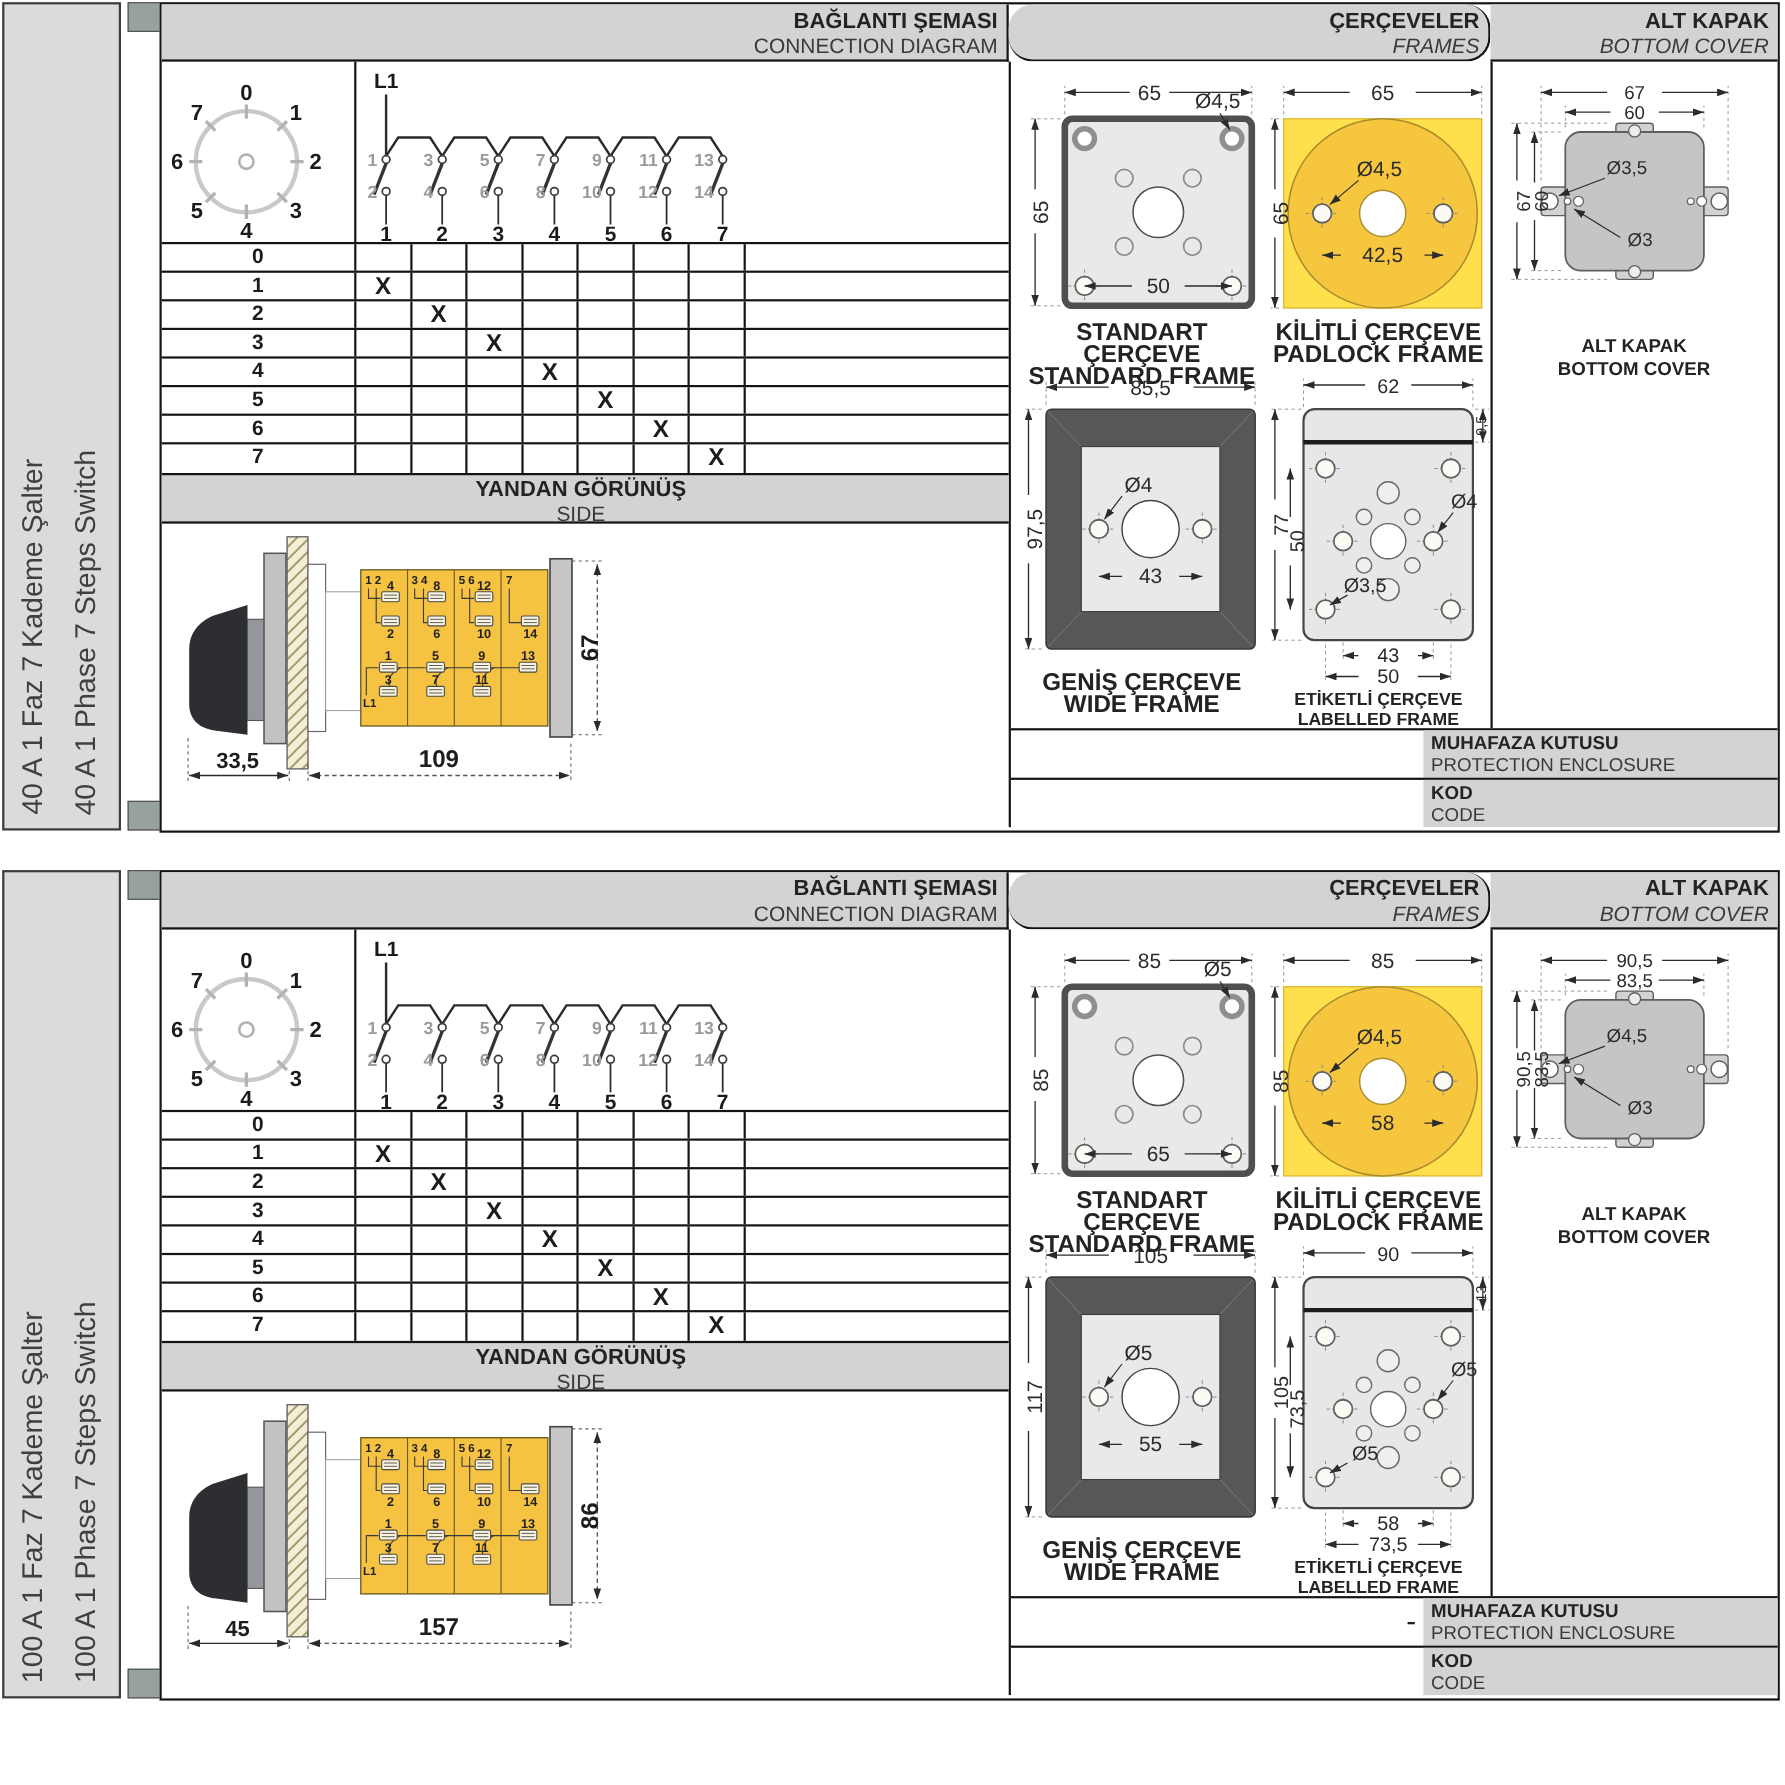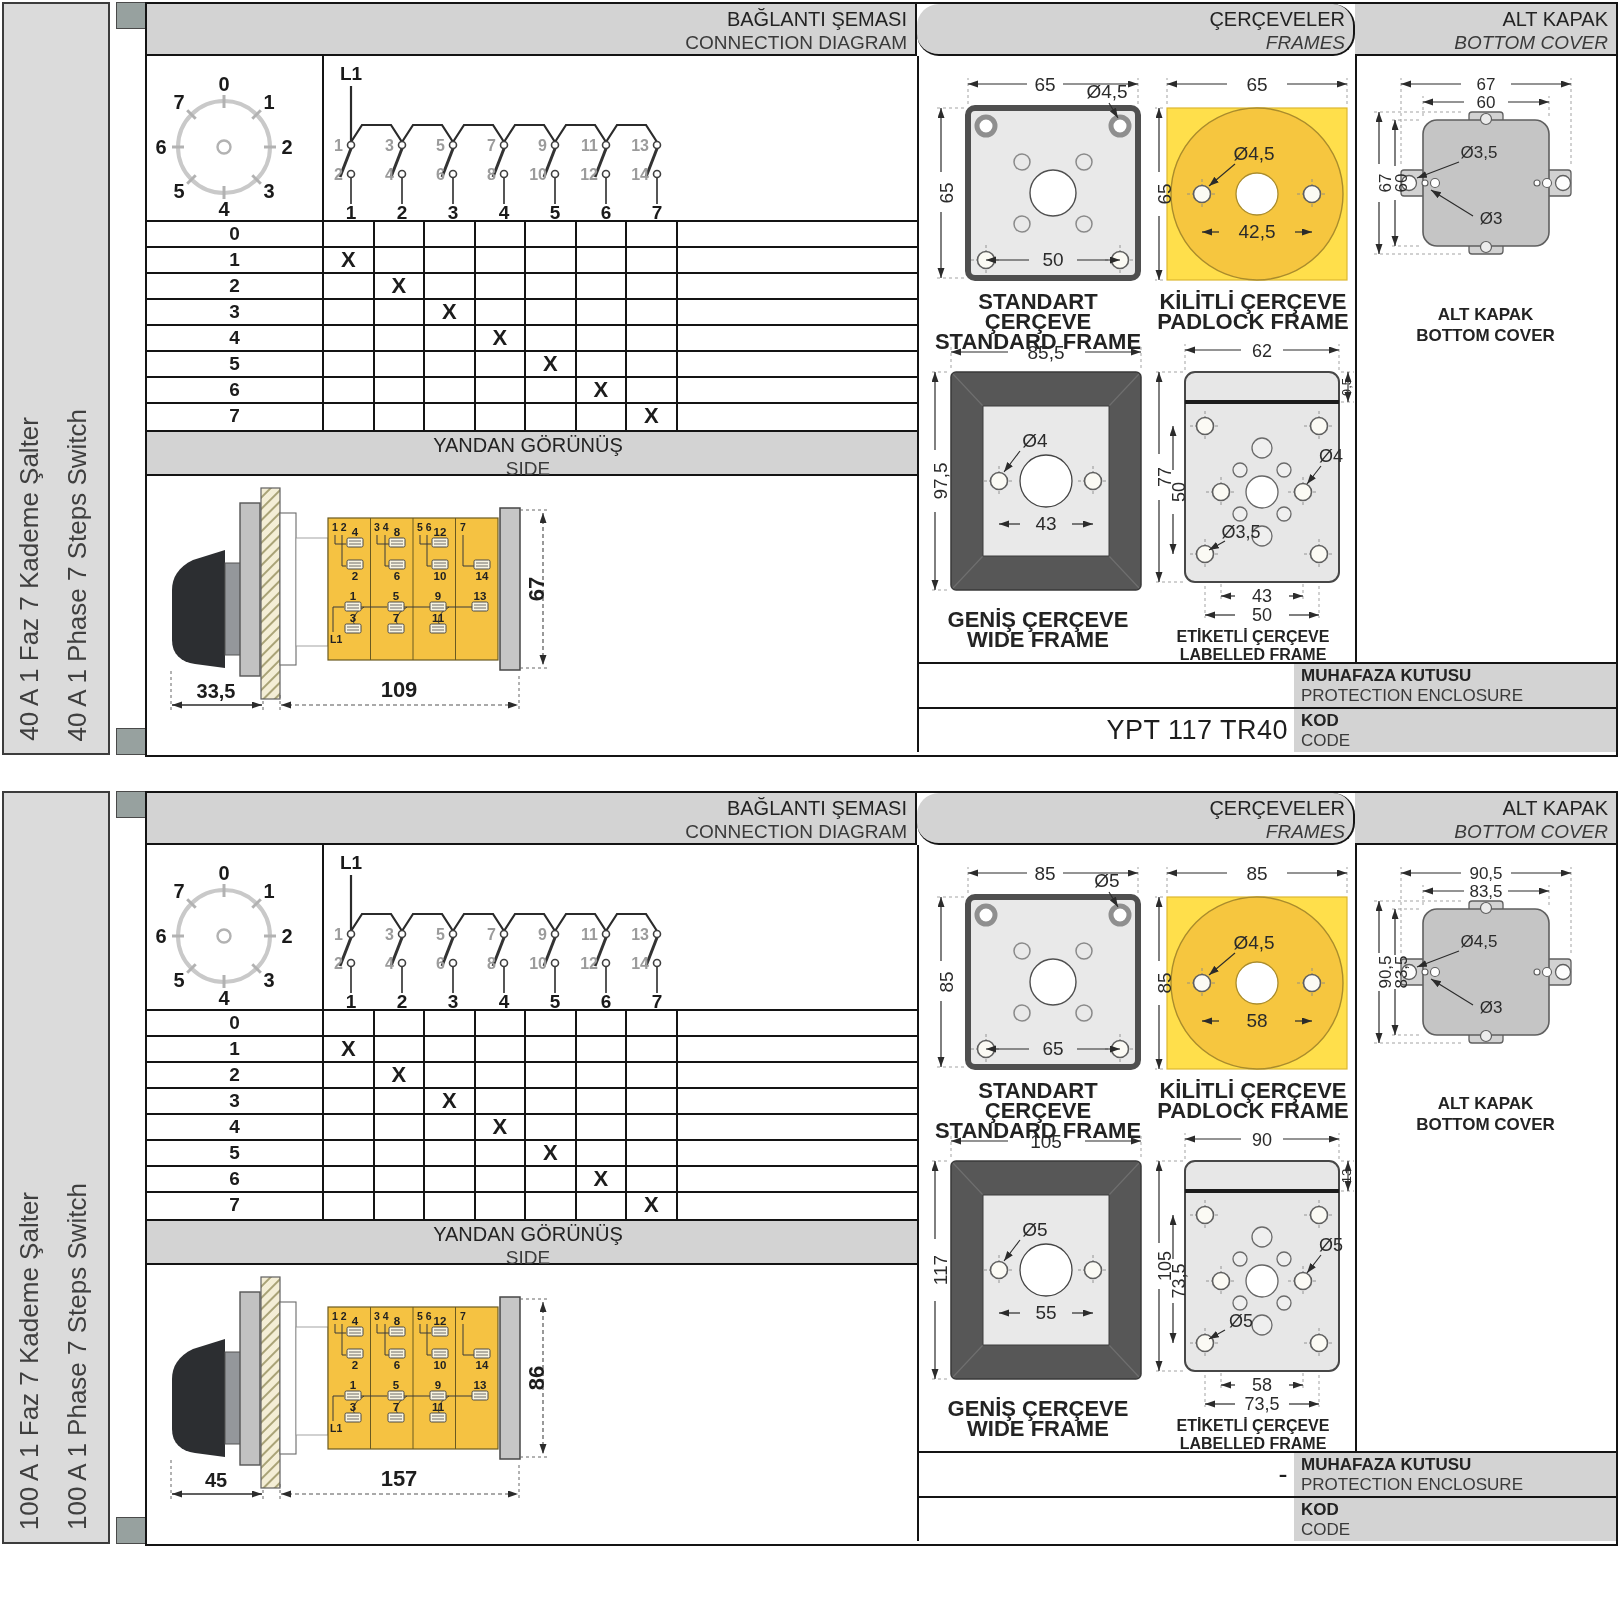--- a/index.html
+++ b/index.html
@@ -9,21 +9,21 @@
   .section + .section{margin-top:32px;}
   .sidebar{position:absolute;left:2px;top:2px;width:108px;height:753px;background:#dbdbdb;border:2px solid #3c3c3c;box-sizing:border-box;}
   .vtext{position:absolute;bottom:12px;writing-mode:vertical-rl;transform:rotate(180deg);font-size:26px;color:#3f3f3f;white-space:nowrap;}
   .vtext.tr{left:10px;}
   .vtext.en{left:58px;}
   .sq{position:absolute;left:116px;width:32px;height:27px;background:#97a19f;border:1px solid #4a4a4a;box-sizing:border-box;}
   .sq.top{top:2px;}
   .sq.bot{top:728px;}
   .panel{position:absolute;left:145px;top:2px;width:1473px;height:755px;background:#fff;border:2px solid #141414;box-sizing:border-box;}
   .hcell{position:absolute;top:0;height:52px;background:#d3d3d3;border-bottom:2px solid #141414;box-sizing:border-box;text-align:right;padding:3px 8px 0 0;}
-  .h-tr{font-weight:normal;font-size:20px;color:#232323;line-height:24px;}
+  .h-tr{font-weight:bold;font-size:20px;color:#232323;line-height:24px;}
   .h-en{font-size:19px;color:#3a3a3a;line-height:23px;}
   .it{font-style:italic;}
   .hdr-conn{left:0;width:770px;border-right:2px solid #141414;}
   .hdr-frames{left:770px;width:438px;border-right:2px solid #141414;border-radius:22px;}
   .hdr-cover{left:1208px;width:261px;}
   .vdiv{position:absolute;width:2px;background:#141414;}
   .dialcell{position:absolute;left:0;top:52px;width:177px;height:164px;border-right:2px solid #141414;box-sizing:border-box;}
   .contactcell{position:absolute;left:177px;top:52px;width:593px;height:164px;}
   .matrix{position:absolute;left:0;top:216px;width:770px;height:210px;border-top:2px solid #141414;box-sizing:border-box;}
   .mrow{display:flex;height:26px;border-bottom:2px solid #141414;box-sizing:border-box;}
@@ -591,21 +591,20 @@
       <div>BOTTOM COVER</div>
     </div>
 
     <div class="coderow rowA">
       <div class="codelabel">
         <div class="cl-tr">MUHAFAZA KUTUSU</div>
         <div class="cl-en">PROTECTION ENCLOSURE</div>
       </div>
     </div>
     <div class="coderow rowB">
-      <div class="codeval">YPT 117 TR40</div>
       <div class="codelabel">
         <div class="cl-tr">KOD</div>
         <div class="cl-en">CODE</div>
       </div>
     </div>
 
   </div>
 </div>
 
 <div class="section">

